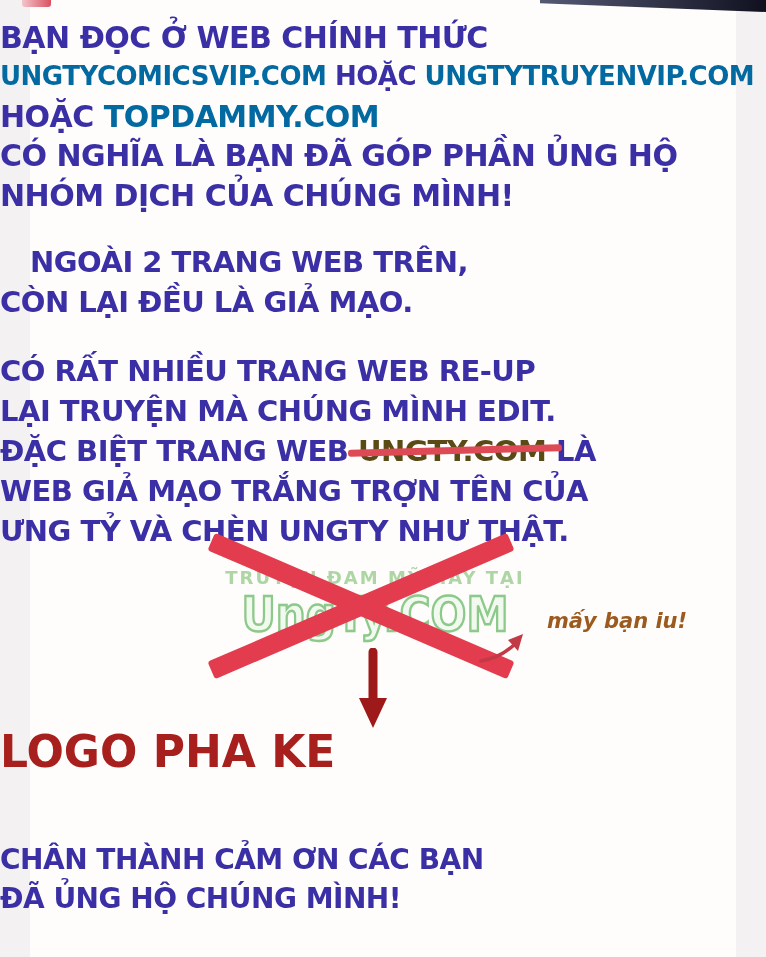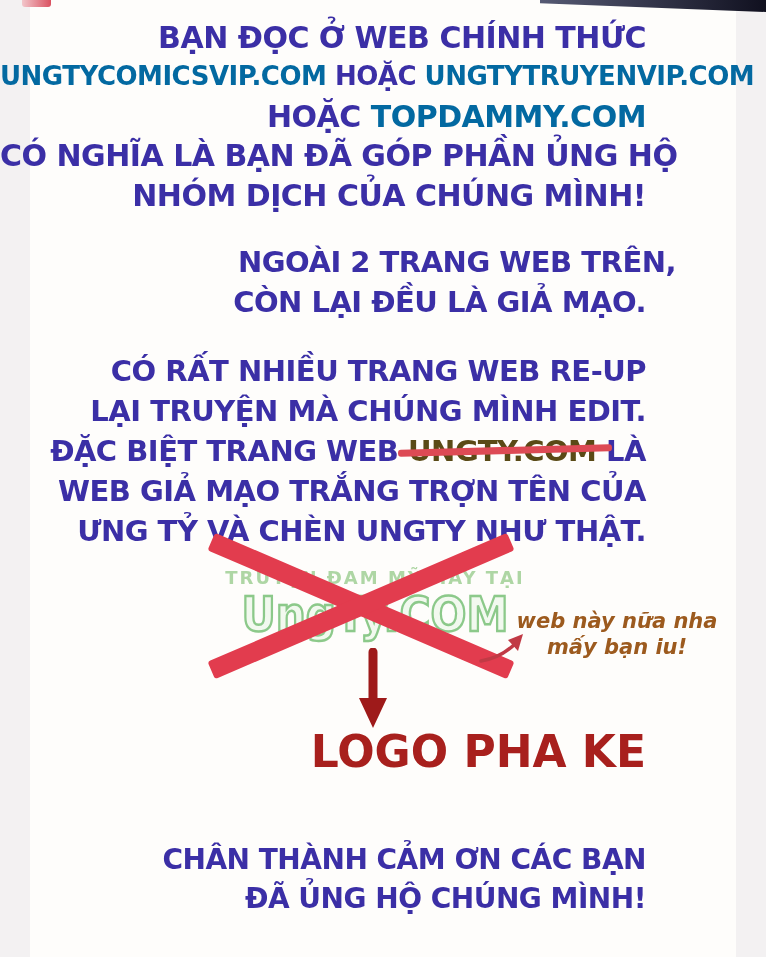--- a/index.html
+++ b/index.html
@@ -15,21 +15,21 @@
     position:absolute;left:540px;top:0;width:226px;height:12px;
     background:linear-gradient(to right,#565a74,#10101f);
     clip-path:polygon(0 0,100% 0,100% 100%,0 28%);
   }
   .pink-corner{
     position:absolute;left:22px;top:0;width:29px;height:7px;
     background:linear-gradient(to right,#f2c6cb,#da5160);
     border-radius:0 0 3px 3px;
   }
   .line{
-    position:absolute;left:0;width:646px;text-align:right;
+    position:absolute;left:0;width:646px;text-align:left;
     font-weight:bold;white-space:nowrap;letter-spacing:-0.5px;
   }
   .blue{color:#3b2fa6;}
   .red{color:#0369a1;}
   #intro1{top:20px;font-size:30px;}
   #intro2{top:61px;font-size:26px;}
   #intro3{top:99px;font-size:30px;}
   #intro4{top:138px;font-size:30px;}
   #intro5{top:178px;font-size:30px;}
   #notice1{top:245px;font-size:29px;margin-left:30px;}
@@ -107,21 +107,20 @@
   </div>
 
   <div class="curved-arrow">
     <svg width="46" height="32" viewBox="0 0 46 32">
       <path d="M2 28 Q22 25 37 10" stroke="#c13a45" stroke-width="3.5" fill="none" stroke-linecap="round"></path>
       <polygon points="44,1 29,7 39,18" fill="#c13a45"></polygon>
     </svg>
   </div>
 
   <div class="note">
-    <div>web này nữa nha</div>
     <div>mấy bạn iu!</div>
   </div>
 
   <div class="down-arrow">
     <svg width="36" height="84" viewBox="0 0 36 84">
       <path d="M18 4 L18 56" stroke="#9e1a1a" stroke-width="9" stroke-linecap="round"></path>
       <path d="M4 50 L18 80 L32 50 Z" fill="#9e1a1a"></path>
     </svg>
   </div>
 

